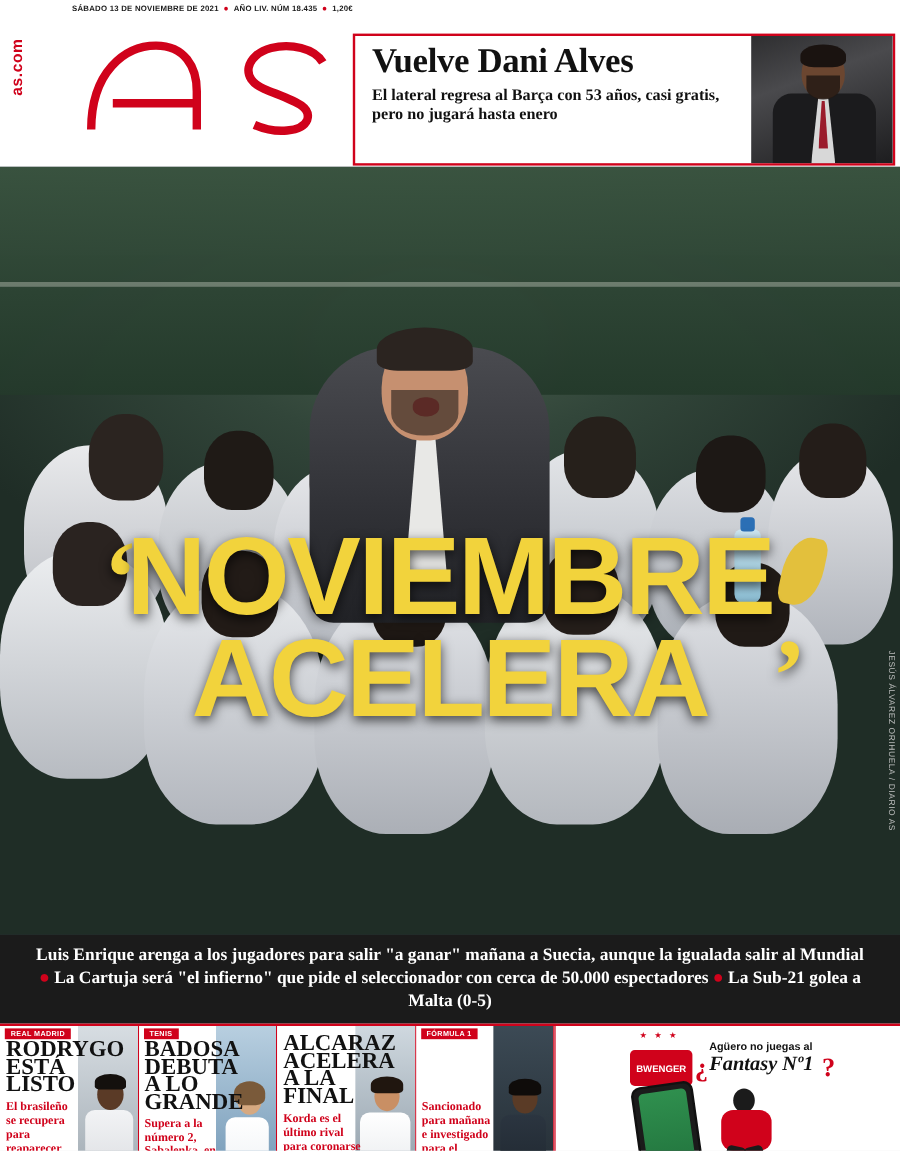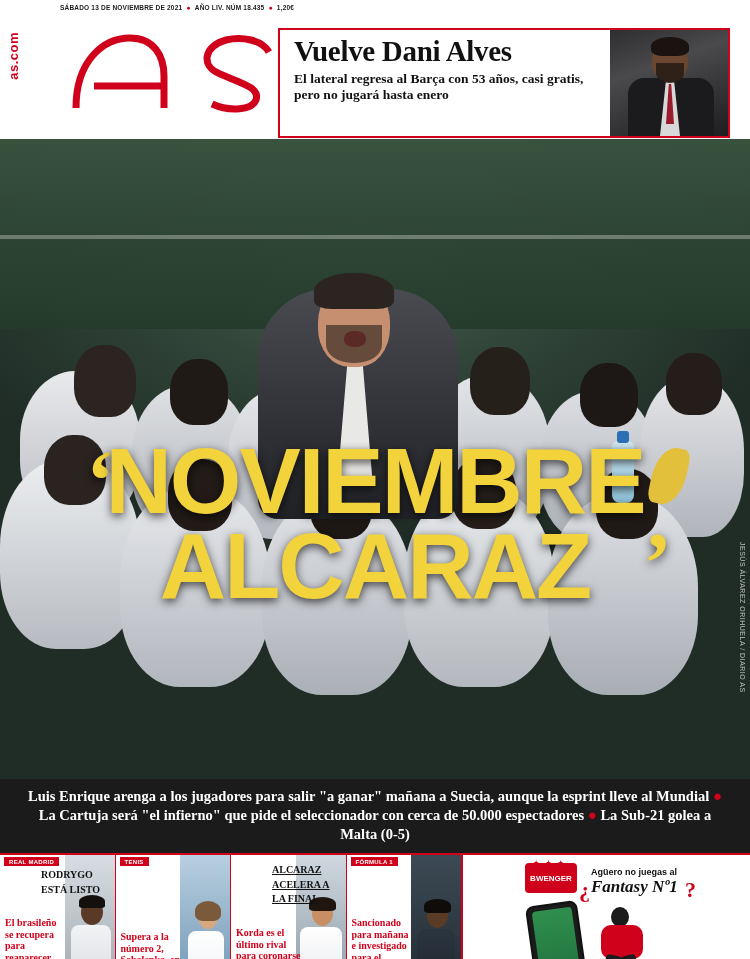--- a/index.html
+++ b/index.html
@@ -34,21 +34,21 @@
     letter-spacing: .5px;
   }
   .as-logo {
     position: absolute; left: 64px; top: 16px;
     width: 215px; height: 86px;
   }
   .as-logo svg { width: 100%; height: 100%; display: block; }
 
   
   .topbox {
-    position: absolute; left: 278px; top: 14px;
+    position: absolute; left: 294px; top: 14px;
     width: 452px; height: 110px;
     border: 2px solid #d0021b;
     background: #fff;
     overflow: hidden;
   }
   .topbox-inner { padding: 6px 10px 4px 14px; width: 330px; }
   .topbox h1 {
     font-family: "Liberation Serif", serif;
     font-size: 29px; line-height: 30px; font-weight: bold;
     color: #111; letter-spacing: -.3px;
@@ -233,52 +233,51 @@
   .tile:last-child { border-right: 1px solid #d0021b; }
   .tag {
     position: absolute; top: 2px; left: 4px;
     background: #d0021b; color: #fff;
     font-size: 6px; font-weight: bold; padding: 1.5px 5px;
     letter-spacing: .3px;
   }
   .tile h4 {
     position: absolute; top: 13px; left: 5px; width: 62px;
     font-family: "Liberation Serif", serif;
-    font-size: 10px; line-height: 14.5px; font-weight: bold; color: #111;
+    font-size: 19px; line-height: 14.5px; font-weight: bold; color: #111;
     text-transform: uppercase;
-    margin-left: 36px;
   }
   .tile p {
     position: absolute; left: 5px; width: 62px;
     font-family: "Liberation Serif", serif;
     font-size: 10px; line-height: 11.5px; color: #d0021b; font-weight: bold;
   }
   .tile .img {
     position: absolute; right: 0; top: 0; width: 50px; height: 172px;
     overflow: hidden;
   }
-  .tile.wide h4 { width: 66px; text-decoration: underline; }
+  .tile.wide h4 { width: 66px; }
   .tile.wide p { width: 66px; }
 
   .ath-bg1 { position:absolute; inset:0; background: linear-gradient(180deg,#d7dde2 0%,#8f9aa3 100%); }
   .ath-bg2 { position:absolute; inset:0; background: linear-gradient(180deg,#b8cfe0 0%,#5c86a8 100%); }
   .ath-bg3 { position:absolute; inset:0; background: linear-gradient(180deg,#cfd8df 0%,#7b8a96 100%); }
   .ath-bg4 { position:absolute; inset:0; background: linear-gradient(180deg,#3c4a55 0%,#1b2228 100%); }
   .fig-head { position:absolute; border-radius:50%; }
   .fig-body { position:absolute; border-radius: 8px 8px 3px 3px; }
 
   
   .ad {
     position: relative; flex: 1; height: 172px;
     background: #fff; overflow: hidden;
     border-left: 1px solid #d0021b;
   }
   .ad-inner { position: absolute; inset: 0; padding: 6px 10px; }
   .ad-logo {
-    position: absolute; left: 62px; top: 8px;
+    position: absolute; left: 62px; top: 20px;
     width: 52px; height: 30px;
     background: #d0021b; border-radius: 4px;
     color: #fff; font-size: 8px; font-weight: bold;
     display: flex; align-items: center; justify-content: center;
   }
   .ad-stars {
     position: absolute; left: 70px; top: 4px; font-size: 7px; color: #d0021b; letter-spacing: 2px;
   }
   .ad-l1 {
     position: absolute; left: 128px; top: 12px;
@@ -390,29 +389,29 @@
     <div class="coach-beard"></div>
     <div class="coach-mouth"></div>
 
     <div class="bottle"></div>
     <div class="bottle-cap"></div>
     <div class="banana"></div>
 
     <div class="quote-open">‘</div>
     <div class="bigtitle">
       <span class="l1">NOVIEMBRE</span>
-      <span class="l2">ALCARAZ</span>
+      <span class="l2">ACELERA</span>
     </div>
     <div class="quote-close">’</div>
 
     <div class="watermark">JESÚS ÁLVAREZ ORIHUELA / DIARIO AS</div>
   </div>
 
   <div class="subhead">
-    <span>Luis Enrique arenga a los jugadores para salir "a ganar" mañana a Suecia, aunque la esprint lleve al Mundial</span>
+    <span>Luis Enrique arenga a los jugadores para salir "a ganar" mañana a Suecia, aunque la igualada salir al Mundial</span>
     <span class="dot">●</span>
     <span>La Cartuja será "el infierno" que pide el seleccionador con cerca de 50.000 espectadores</span>
     <span class="dot">●</span>
     <span>La Sub-21 golea a Malta (0-5)</span>
   </div>
 
   <div class="bottom">
     <div class="tiles">
 
       <div class="tile">
@@ -428,20 +427,21 @@
       </div>
 
       <div class="tile">
         <div class="img">
           <div class="ath-bg2"></div>
           <div class="fig-body" style="left:8px; top:76px; width:36px; height:96px; background:linear-gradient(180deg,#ffffff,#dfe6ec);"></div>
           <div class="fig-head" style="left:18px; top:50px; width:20px; height:24px; background:#d6a981;"></div>
           <div style="position:absolute;left:15px;top:46px;width:26px;height:20px;border-radius:50% 50% 30% 30%;background:#7a5a3a;"></div>
         </div>
         <div class="tag">TENIS</div>
+        <h4>BADOSA DEBUTA A LO GRANDE</h4>
         <p style="top:76px">Supera a la número 2, Sabalenka, en las WTA Finals</p>
       </div>
 
       <div class="tile wide">
         <div class="img">
           <div class="ath-bg3"></div>
           <div class="fig-body" style="left:4px; top:72px; width:42px; height:100px; background:linear-gradient(180deg,#ffffff,#d4d9de);"></div>
           <div class="fig-head" style="left:16px; top:46px; width:21px; height:25px; background:#c98f64;"></div>
           <div style="position:absolute;left:13px;top:42px;width:27px;height:14px;border-radius:50% 50% 20% 20%;background:#20160f;"></div>
         </div>

